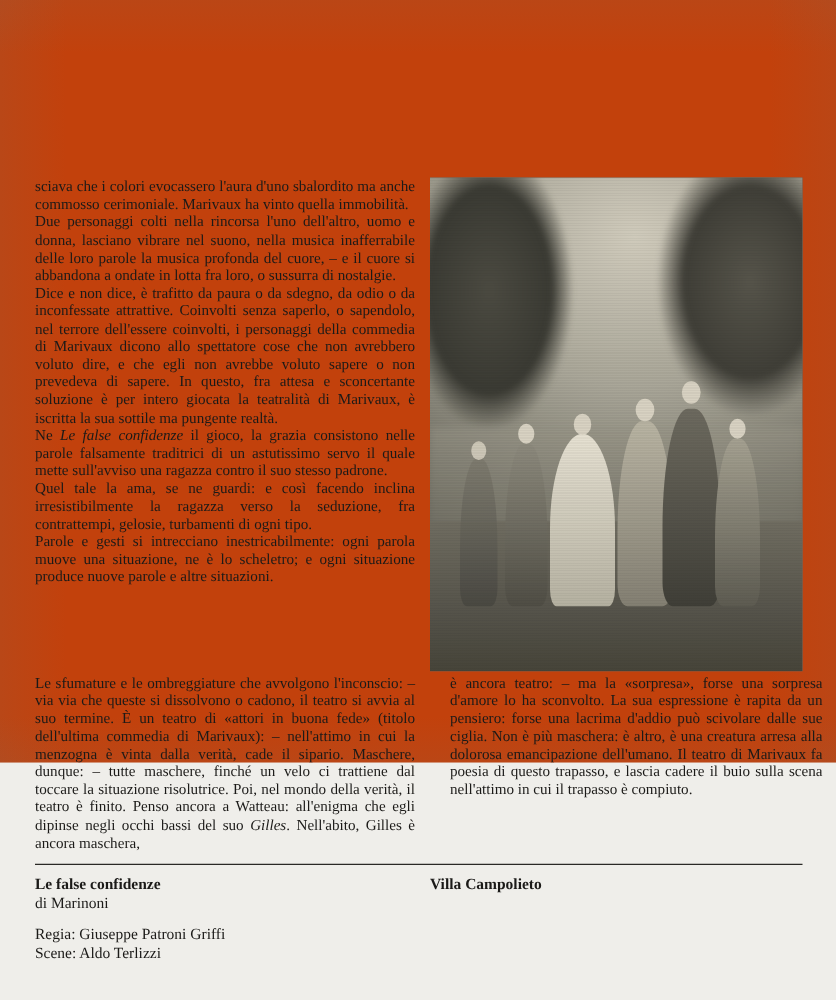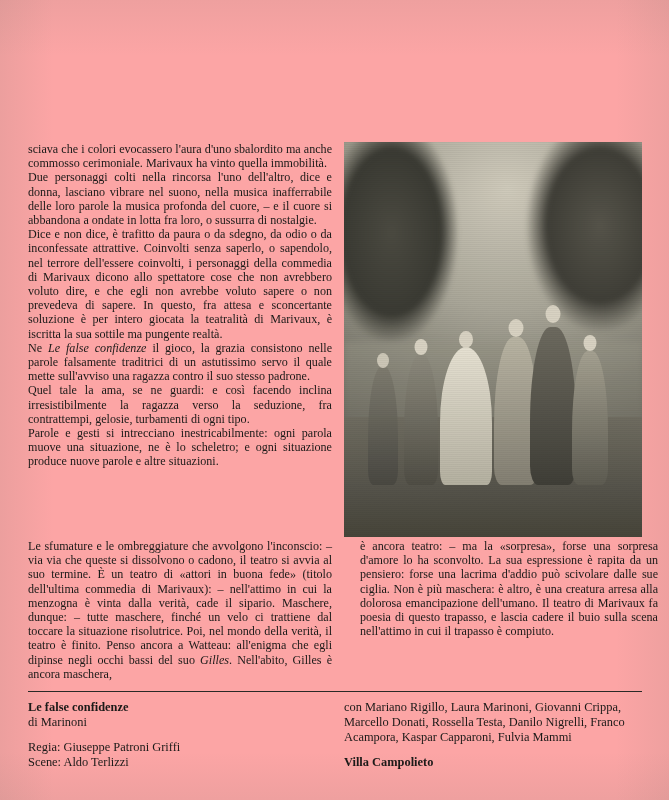--- a/index.html
+++ b/index.html
@@ -10,22 +10,22 @@
     width: 669px;
     height: 800px;
     background: #efeeea;
     font-family: "Liberation Serif", serif;
     color: #1b1a18;
     overflow: hidden;
   }
   .page {
     position: relative;
     width: 669px;
-    height: 800px;
-    background: #fca5a5;
+    height: 610px;
+    background: #c2410c;
     box-sizing: border-box;
   }
   
   .page::before {
     content: "";
     position: absolute;
     inset: 0;
     pointer-events: none;
     background:
       linear-gradient(to right, rgba(120,115,105,0.12), rgba(255,255,255,0) 8%, rgba(255,255,255,0) 92%, rgba(120,115,105,0.10)),
@@ -180,21 +180,21 @@
 </style>
 </head>
 <body>
 
 <div class="page">
   <div class="content">
 
     <div class="upper">
       <div class="col-left">
         <p>sciava che i colori evocassero l'aura d'uno sbalordito ma anche commosso cerimoniale. Marivaux ha vinto quella immobilità.</p>
-        <p>Due personaggi colti nella rincorsa l'uno dell'altro, dice e donna, lasciano vibrare nel suono, nella musica inafferrabile delle loro parole la musica profonda del cuore, – e il cuore si abbandona a ondate in lotta fra loro, o sussurra di nostalgie.</p>
+        <p>Due personaggi colti nella rincorsa l'uno dell'altro, uomo e donna, lasciano vibrare nel suono, nella musica inafferrabile delle loro parole la musica profonda del cuore, – e il cuore si abbandona a ondate in lotta fra loro, o sussurra di nostalgie.</p>
         <p>Dice e non dice, è trafitto da paura o da sdegno, da odio o da inconfessate attrattive. Coinvolti senza saperlo, o sapendolo, nel terrore dell'essere coinvolti, i personaggi della commedia di Marivaux dicono allo spettatore cose che non avrebbero voluto dire, e che egli non avrebbe voluto sapere o non prevedeva di sapere. In questo, fra attesa e sconcertante soluzione è per intero giocata la teatralità di Marivaux, è iscritta la sua sottile ma pungente realtà.</p>
         <p>Ne <span class="it">Le false confidenze</span> il gioco, la grazia consistono nelle parole falsamente traditrici di un astutissimo servo il quale mette sull'avviso una ragazza contro il suo stesso padrone.</p>
         <p>Quel tale la ama, se ne guardi: e così facendo inclina irresistibilmente la ragazza verso la seduzione, fra contrattempi, gelosie, turbamenti di ogni tipo.</p>
         <p>Parole e gesti si intrecciano inestricabilmente: ogni parola muove una situazione, ne è lo scheletro; e ogni situazione produce nuove parole e altre situazioni.</p>
       </div>
 
       <div class="col-right">
         <div class="artwork">
           <div class="art-sky"></div>
           <div class="art-trees-l"></div>
@@ -246,21 +246,20 @@
         <div class="blk">
           <div class="title-bold">Le false confidenze</div>
           <div>di Marinoni</div>
         </div>
         <div class="blk">
           <div>Regia: Giuseppe Patroni Griffi</div>
           <div>Scene: Aldo Terlizzi</div>
         </div>
       </div>
       <div class="col-right">
-        <div class="blk">con Mariano Rigillo, Laura Marinoni, Giovanni Crippa, Marcello Donati, Rossella Testa, Danilo Nigrelli, Franco Acampora, Kaspar Capparoni, Fulvia Mammi</div>
         <div>
           <div class="title-bold">Villa Campolieto</div>
 
         </div>
       </div>
     </div>
 
   </div>
 </div>
 

